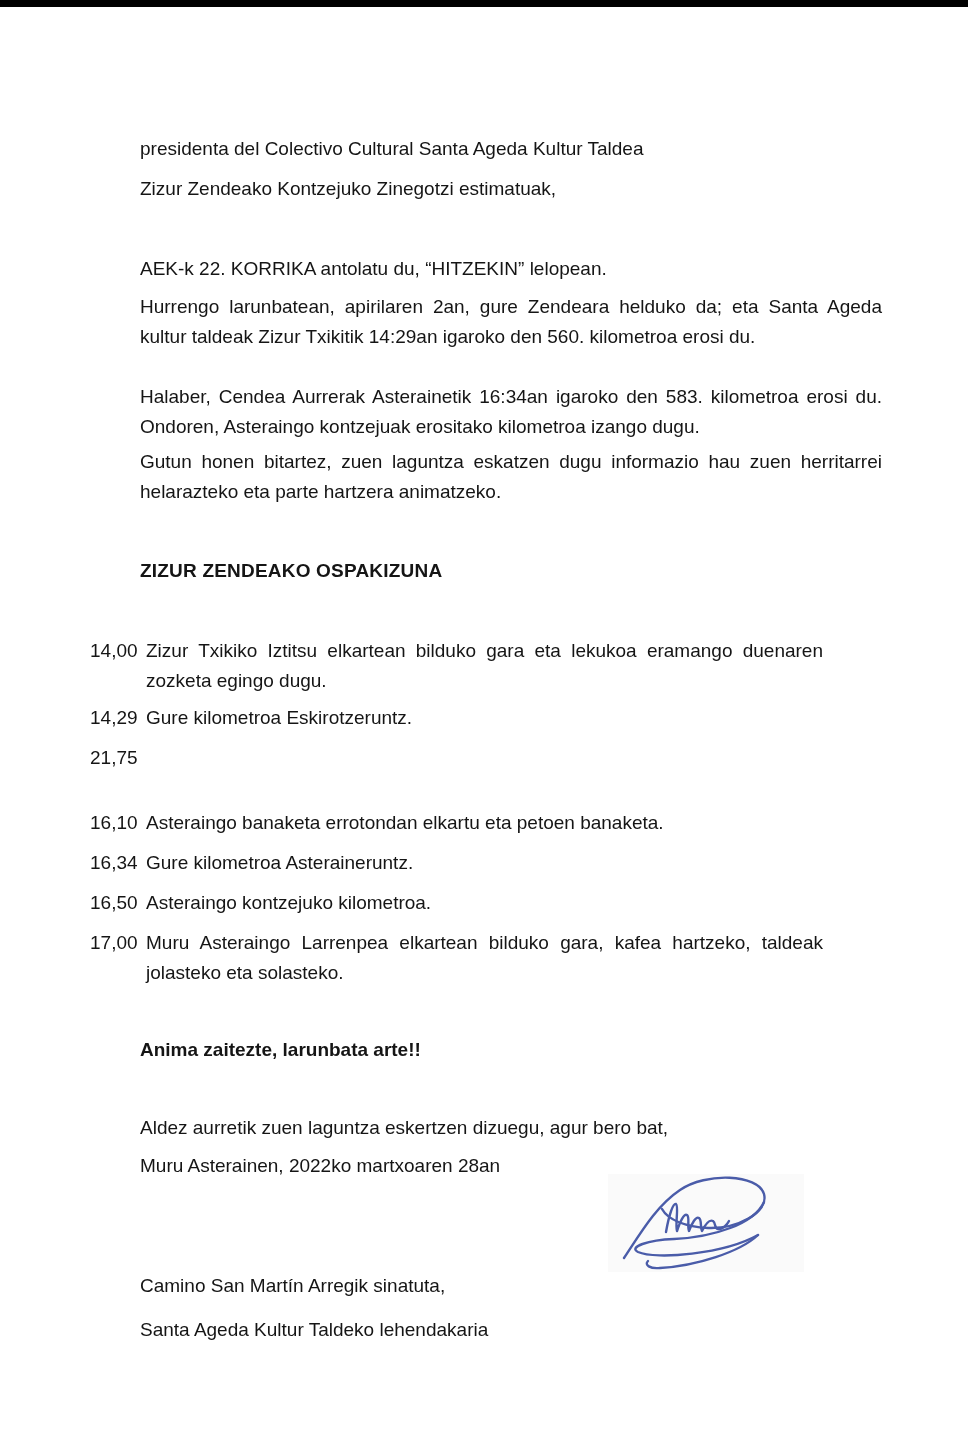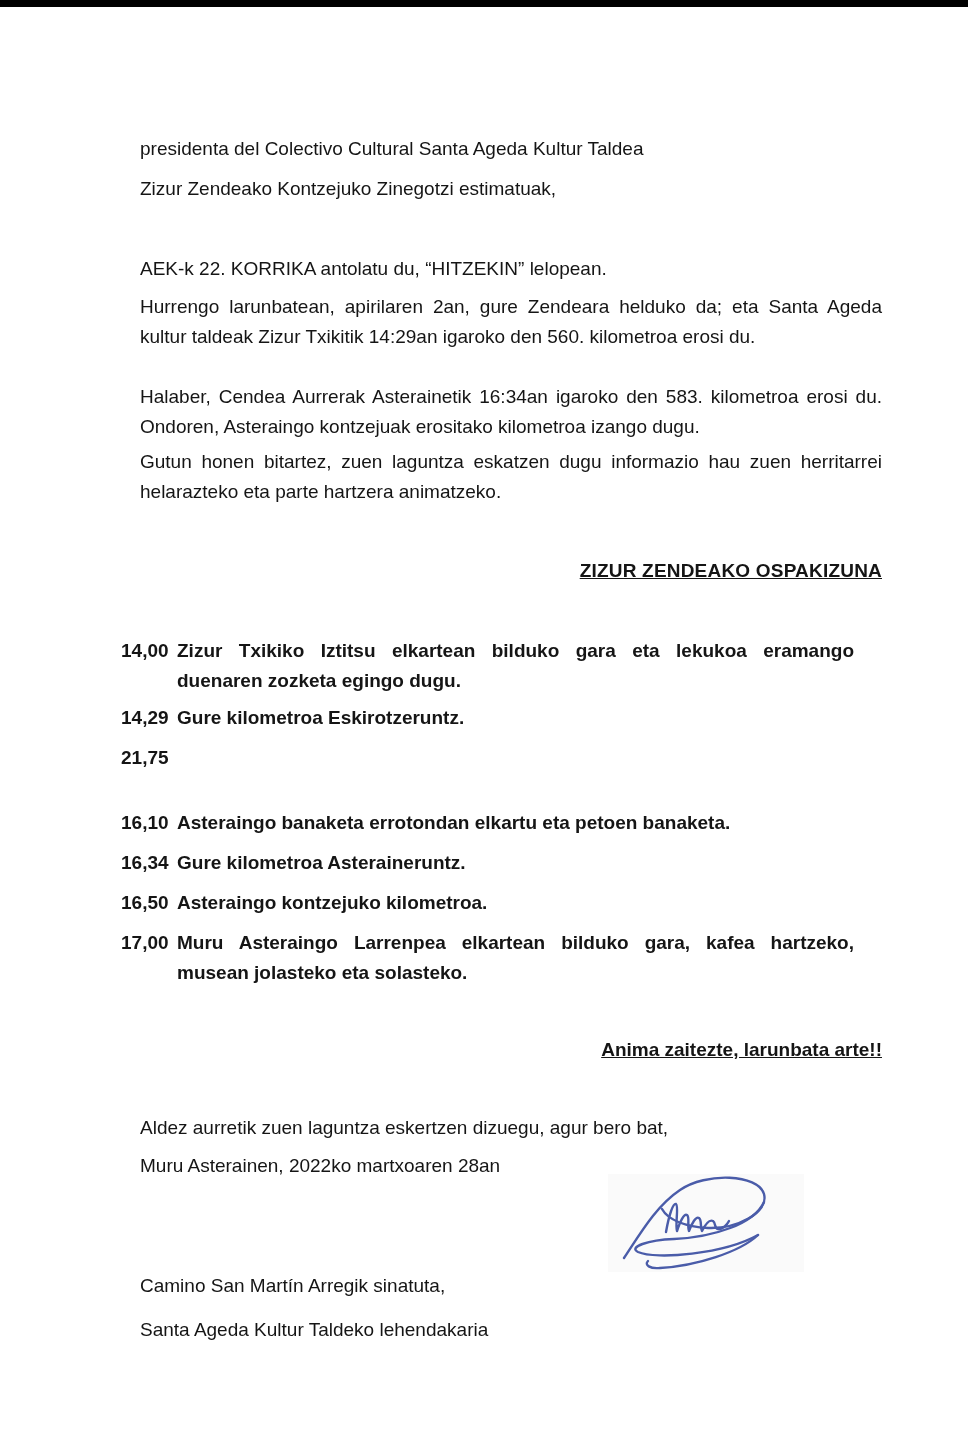--- a/index.html
+++ b/index.html
@@ -22,29 +22,29 @@
     width: 968px;
     height: 7px;
   }
   .abs { position: absolute; margin: 0; }
   .col {
     left: 140px;
     width: 742px;
     line-height: 30px;
   }
   .right-align { text-align: left; }
-  .center-align { text-align: right; text-decoration: underline; }
+  .center-align { text-align: left; }
   .justify { text-align: justify; }
   .bold { font-weight: bold; }
   .title { letter-spacing: 0.2px; }
   .srow {
-    left: 121px;
+    left: 90px;
     width: 777px;
     line-height: 30px;
-    font-weight: bold;
+    font-weight: normal;
   }
   .stime {
     position: absolute;
     left: 0;
     top: 0;
     width: 95px;
   }
   .sact {
     margin-left: 56px;
     width: 677px;
@@ -102,21 +102,21 @@
   <div class="sact">Gure kilometroa Asteraineruntz.</div>
 </div>
 
 <div class="abs srow" style="top:888px">
   <span class="stime">16,50</span>
   <div class="sact">Asteraingo kontzejuko kilometroa.</div>
 </div>
 
 <div class="abs srow" style="top:928px">
   <span class="stime">17,00</span>
-  <div class="sact">Muru Asteraingo Larrenpea elkartean bilduko gara, kafea hartzeko, musean jolasteko eta solasteko.</div>
+  <div class="sact">Muru Asteraingo Larrenpea elkartean bilduko gara, kafea hartzeko, taldeak jolasteko eta solasteko.</div>
 </div>
 
 <p class="abs col center-align bold" style="top:1035px">Anima zaitezte, larunbata arte!!</p>
 
 <p class="abs col right-align" style="top:1113px">Aldez aurretik zuen laguntza eskertzen dizuegu, agur bero bat,</p>
 
 <p class="abs col right-align" style="top:1151px">Muru Asterainen, 2022ko martxoaren 28an</p>
 
 <div class="abs signature-box">
   <svg viewBox="0 0 196 98">

